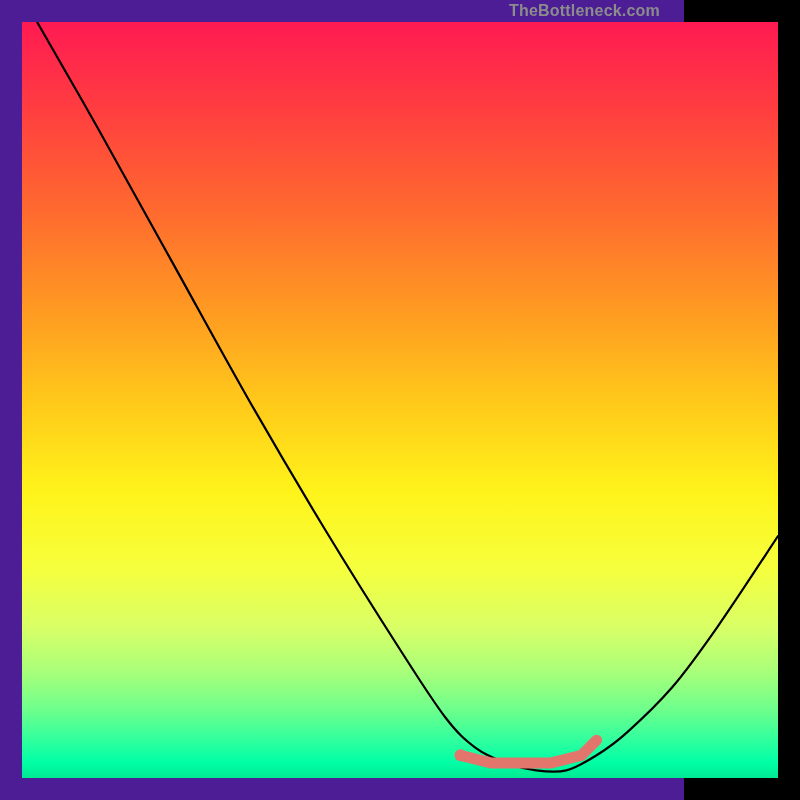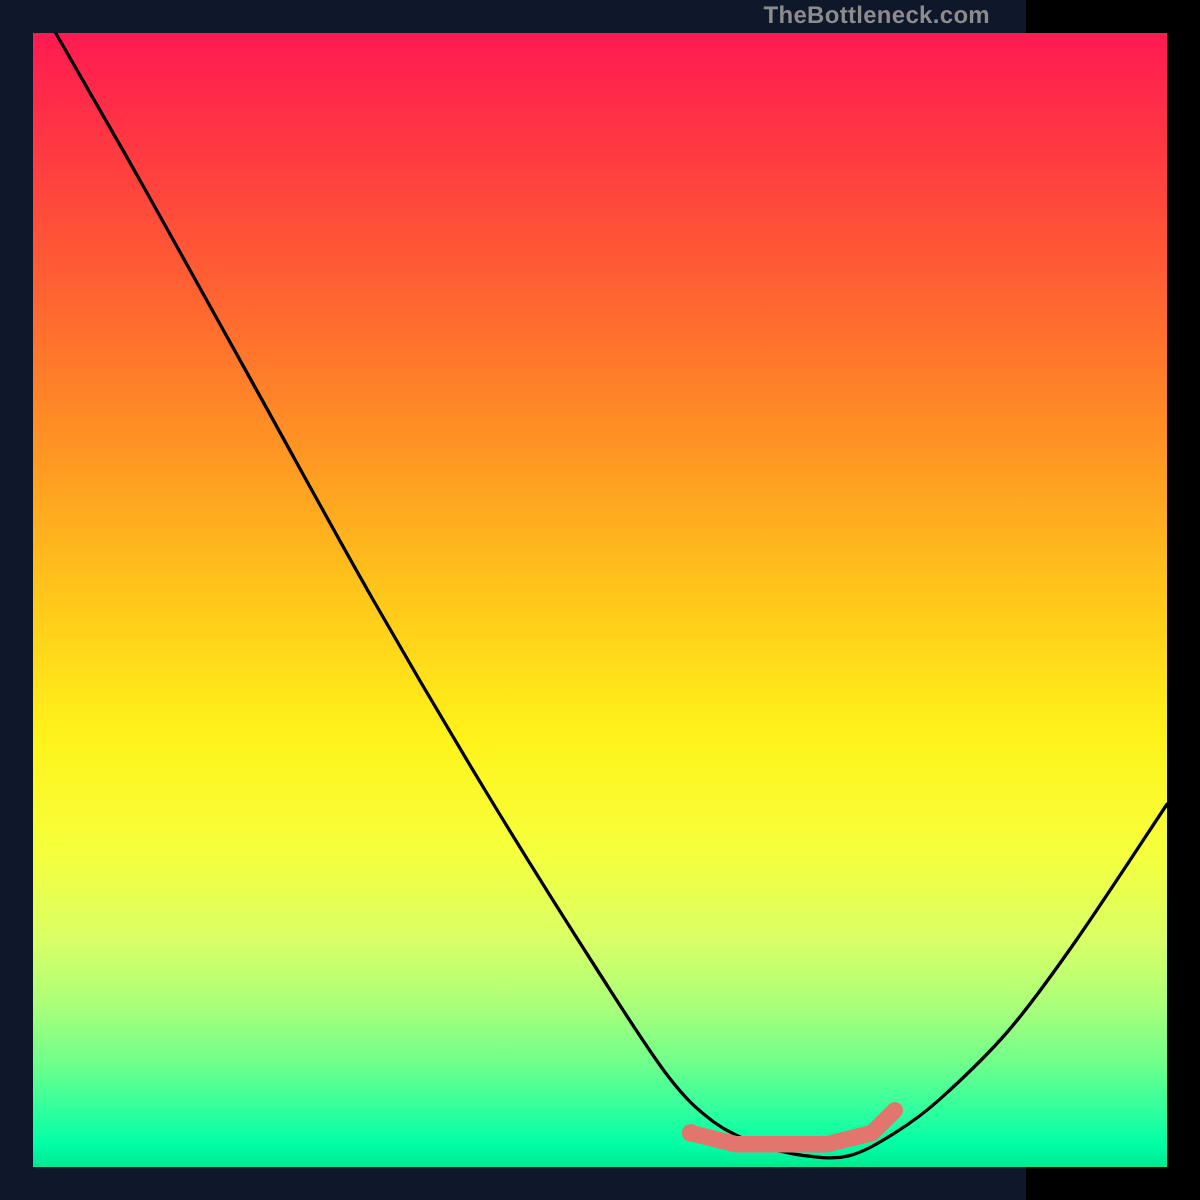--- a/index.html
+++ b/index.html
@@ -8,21 +8,21 @@
     width: 800px;
     height: 800px;
     overflow: hidden;
     background: #000;
     font-family: Arial, Helvetica, sans-serif;
   }
   .frame {
     position: relative;
     width: 684px;
     height: 800px;
-    background: #0f172a;
+    background: #4c1d95;
   }
   .plot-area {
     position: absolute;
     left: 22px;
     top: 22px;
     width: 756px;
     height: 756px;
     
     background: linear-gradient(
       to bottom,

